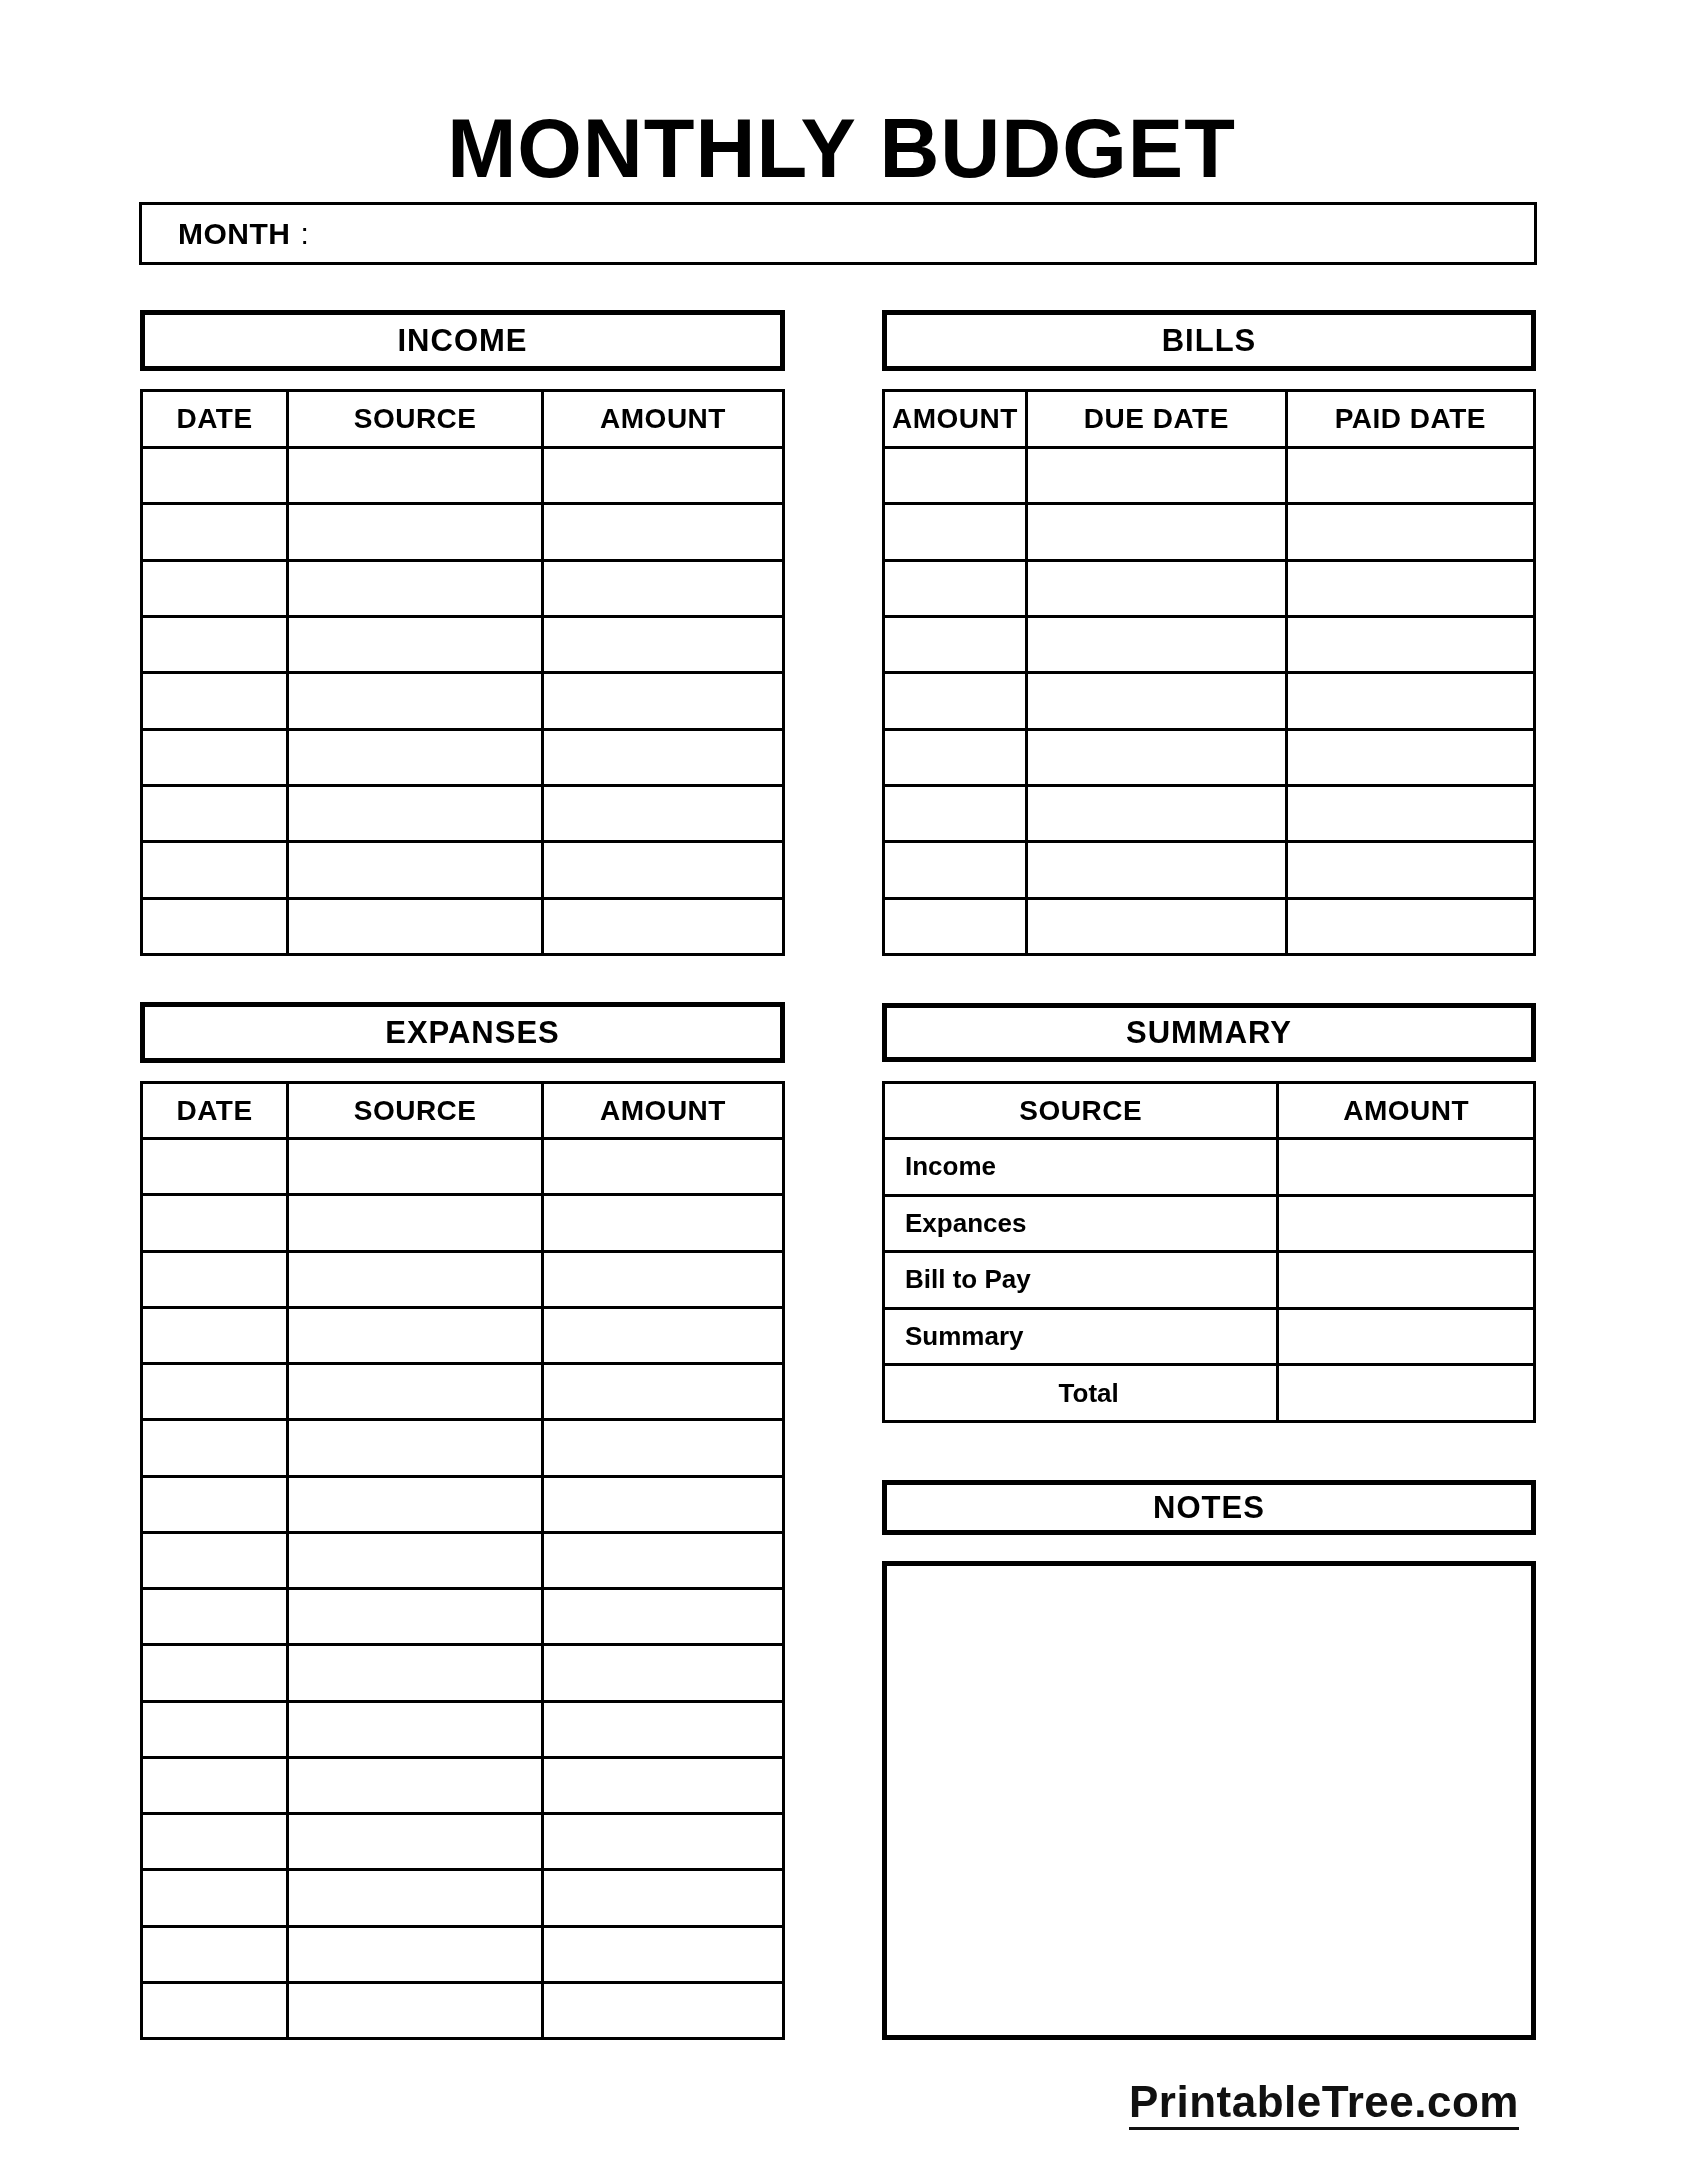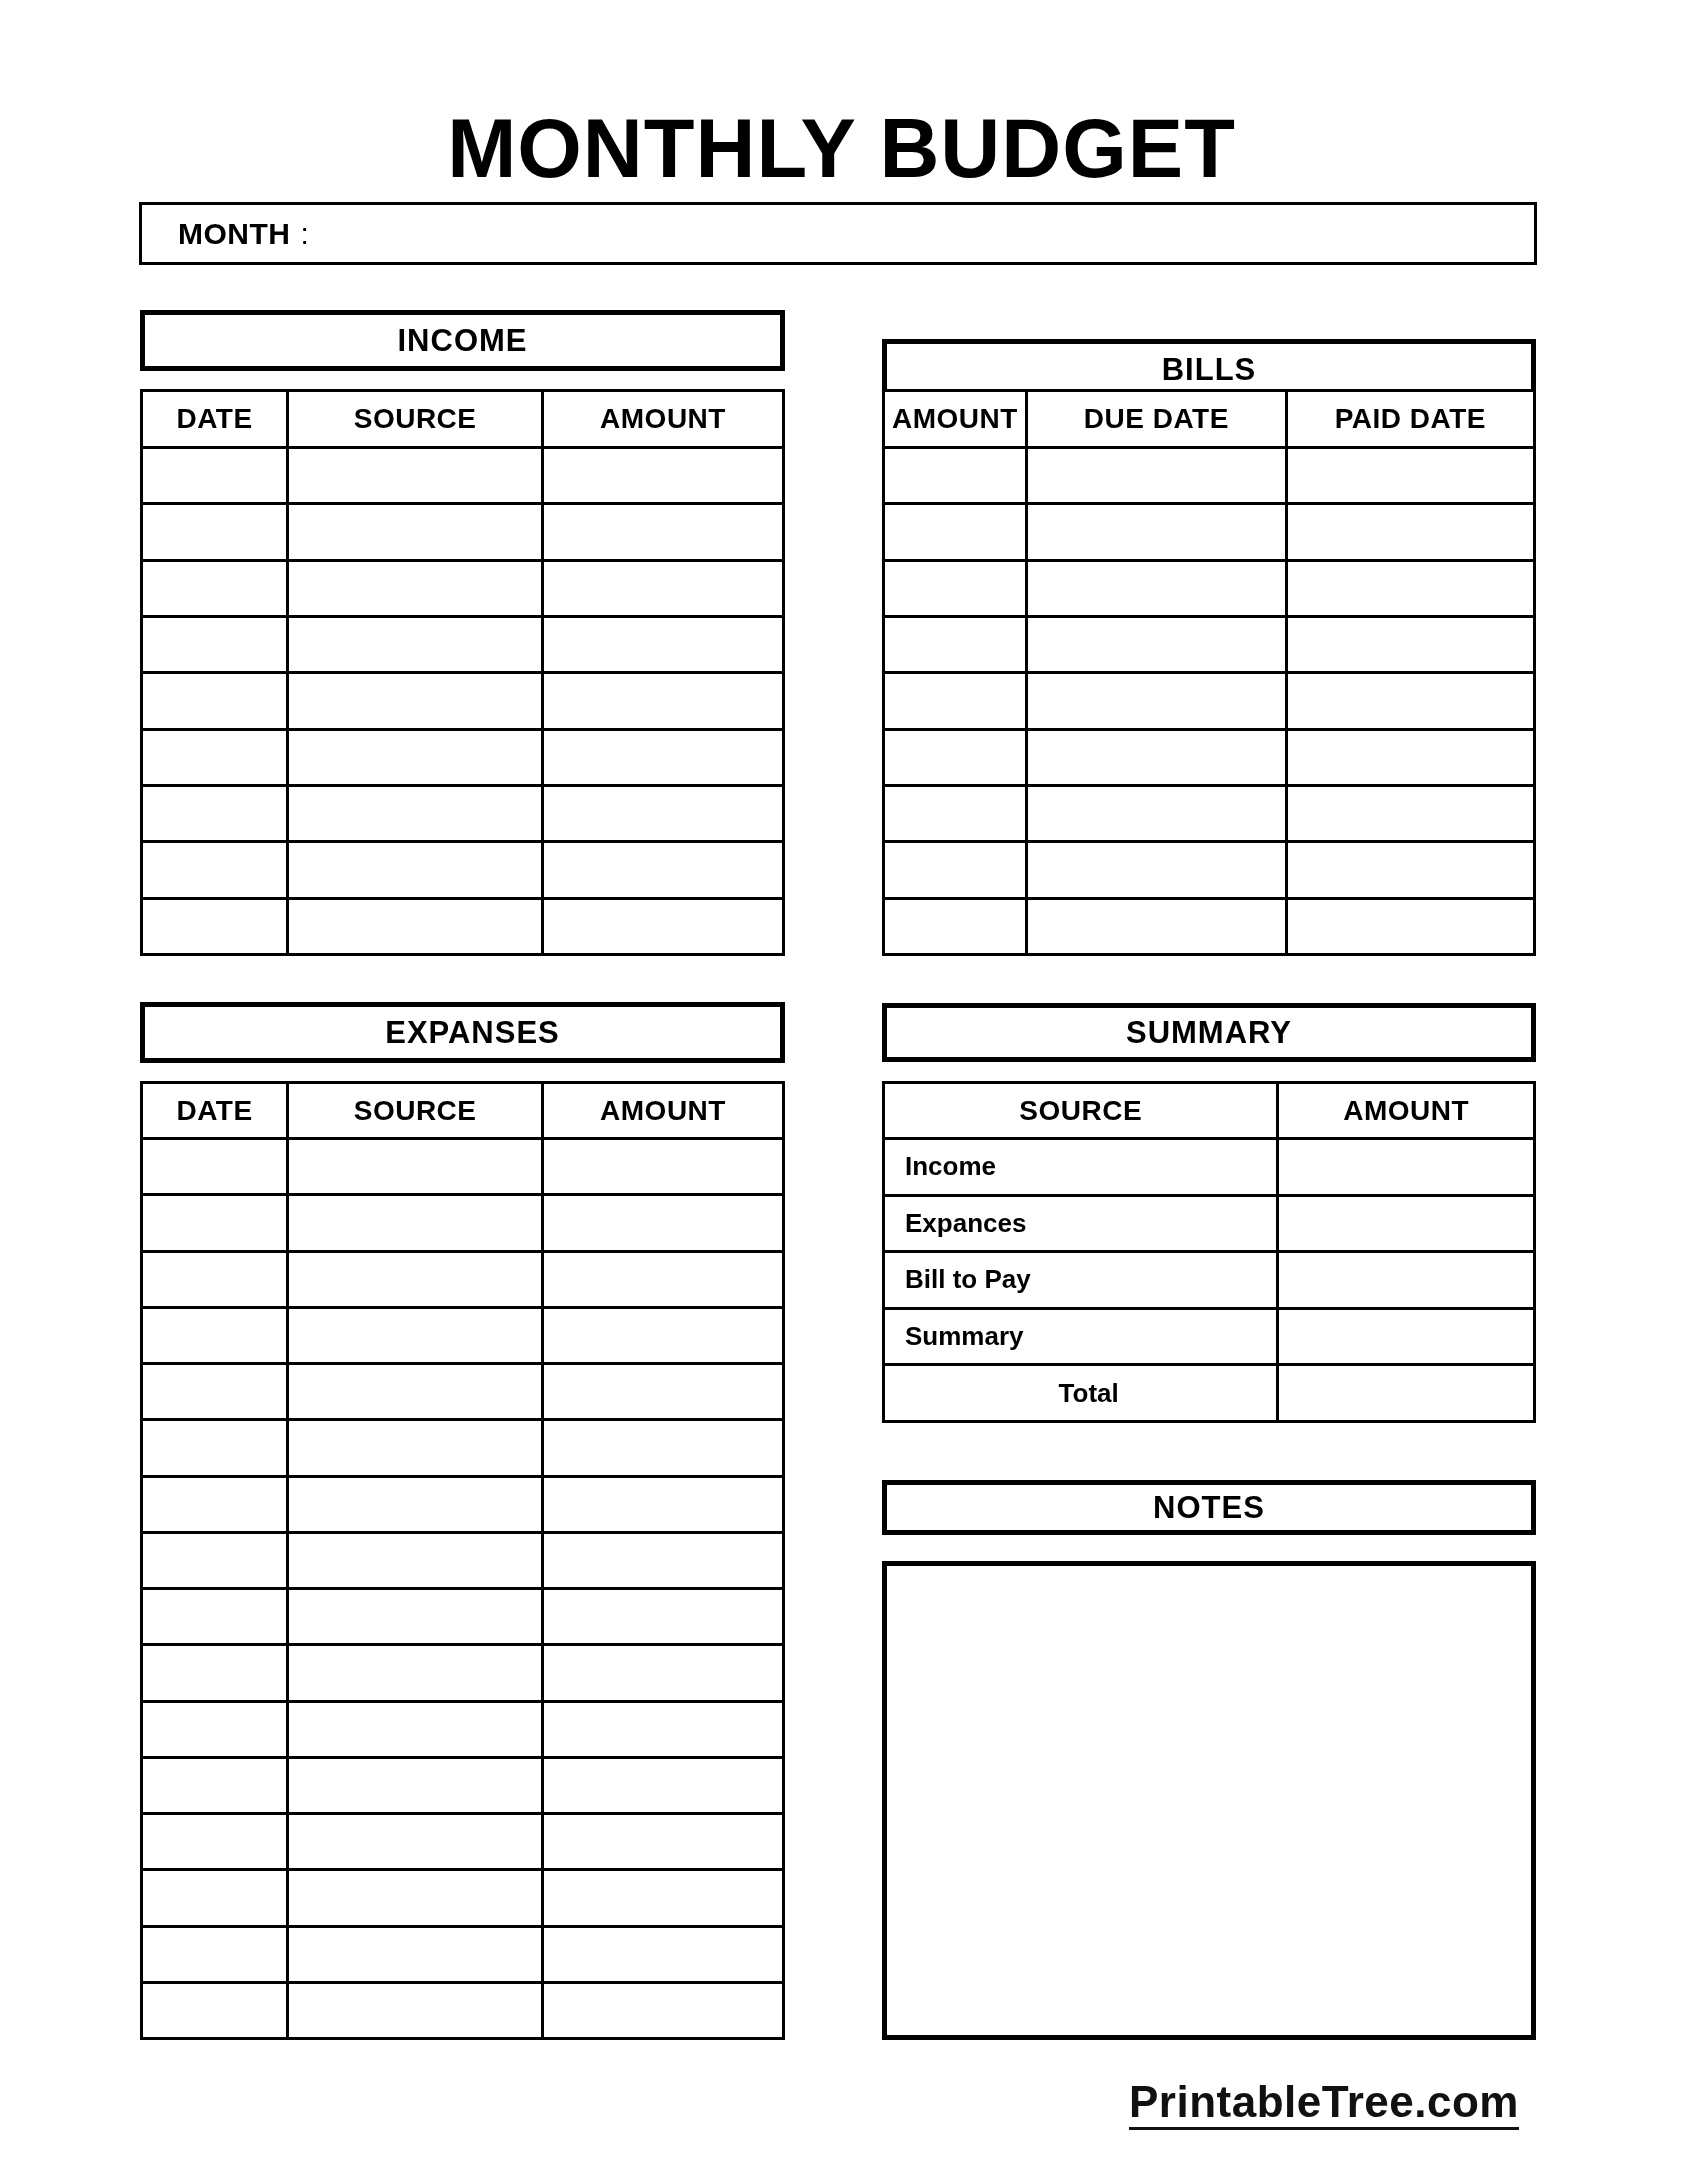--- a/index.html
+++ b/index.html
@@ -21,21 +21,21 @@
   .month-label{font-size:30px;font-weight:700;letter-spacing:0.5px;}
   .month-colon{font-size:30px;font-weight:400;margin-left:10px;}
   .month-value{flex:1;height:100%;}
   
   .section-head{
     position:absolute;border:5px solid #000;box-sizing:border-box;
     display:flex;align-items:center;justify-content:center;
     font-size:31px;font-weight:700;letter-spacing:1px;background:#fff;
   }
   .head-income  {left:140px;top:310px;width:645px;height:61px;}
-  .head-bills   {left:882px;top:310px;width:654px;height:61px;margin-top:29px;}
+  .head-bills   {left:882px;top:310px;width:654px;height:61px;}
   .head-expanses{left:140px;top:1002px;width:645px;height:61px;padding-left:20px;}
   .head-summary {left:882px;top:1003px;width:654px;height:59px;}
   .head-notes   {left:882px;top:1480px;width:654px;height:55px;}
   
   .grid-table{
     position:absolute;display:grid;border:3px solid #000;box-sizing:border-box;
     background:#fff;
   }
   .tbl-income  {left:140px;top:389px;width:645px;height:567px;
                 grid-template-columns:22.4% 39.9% 37.7%;

